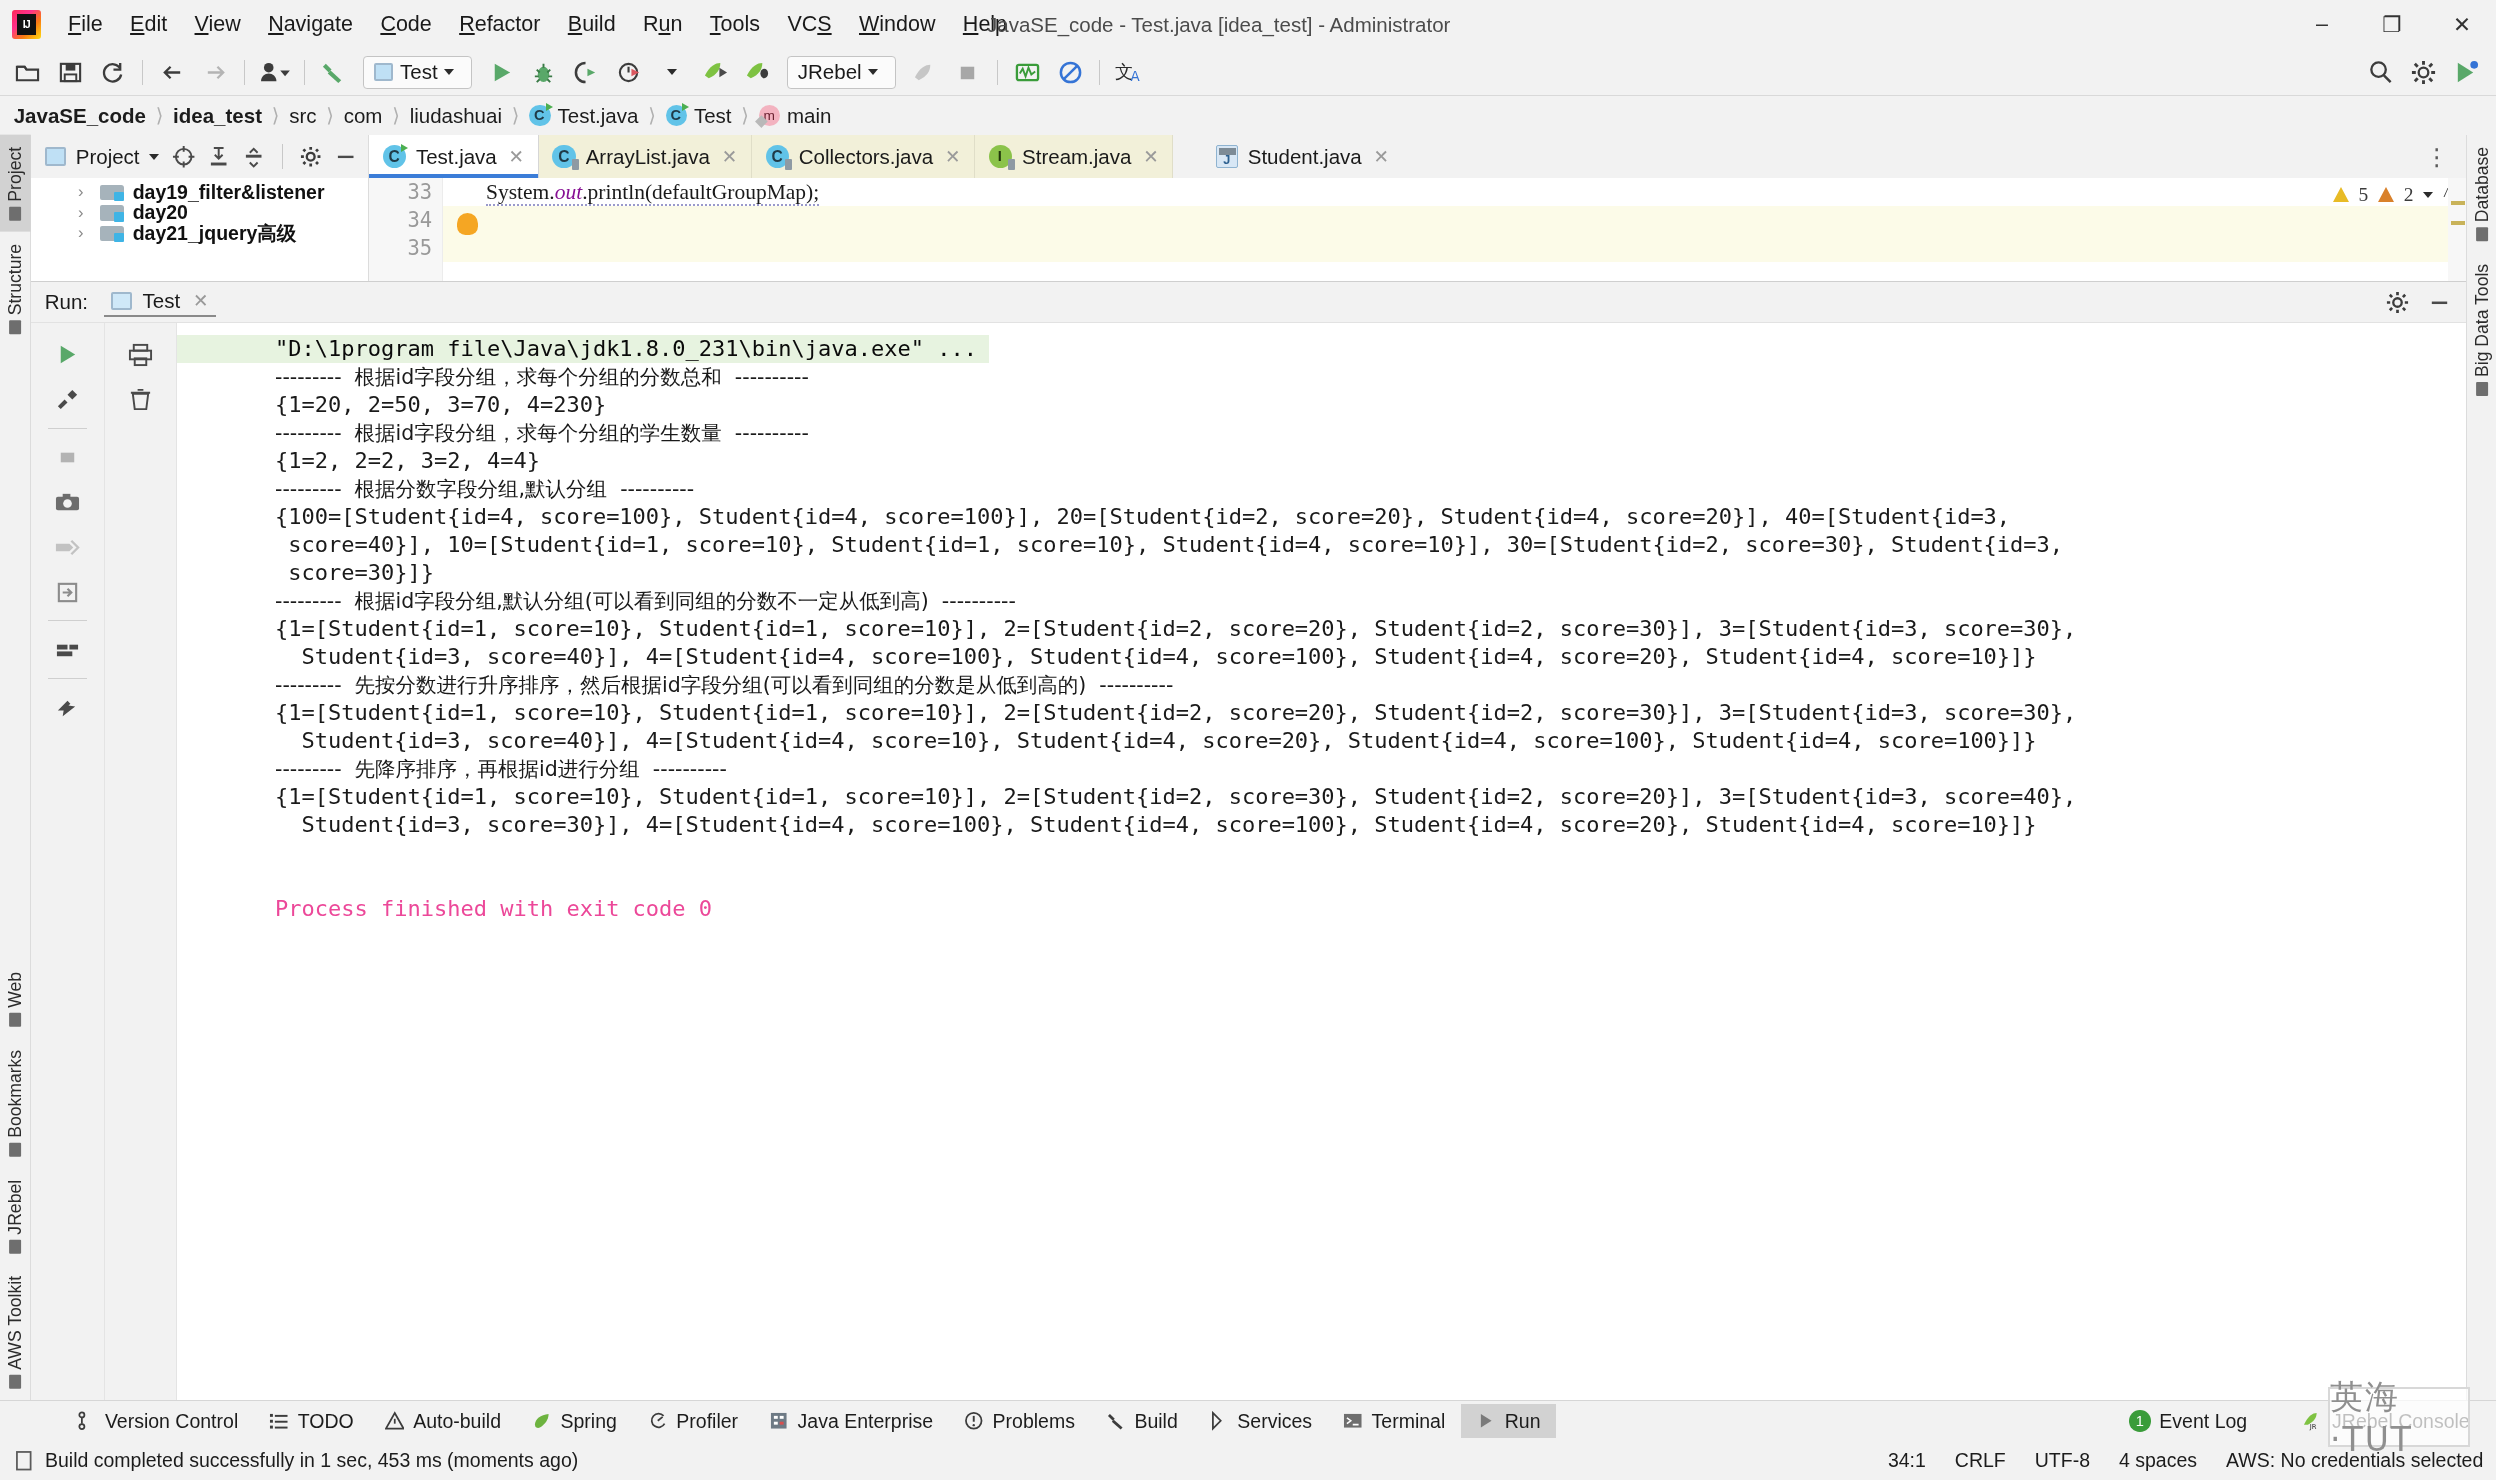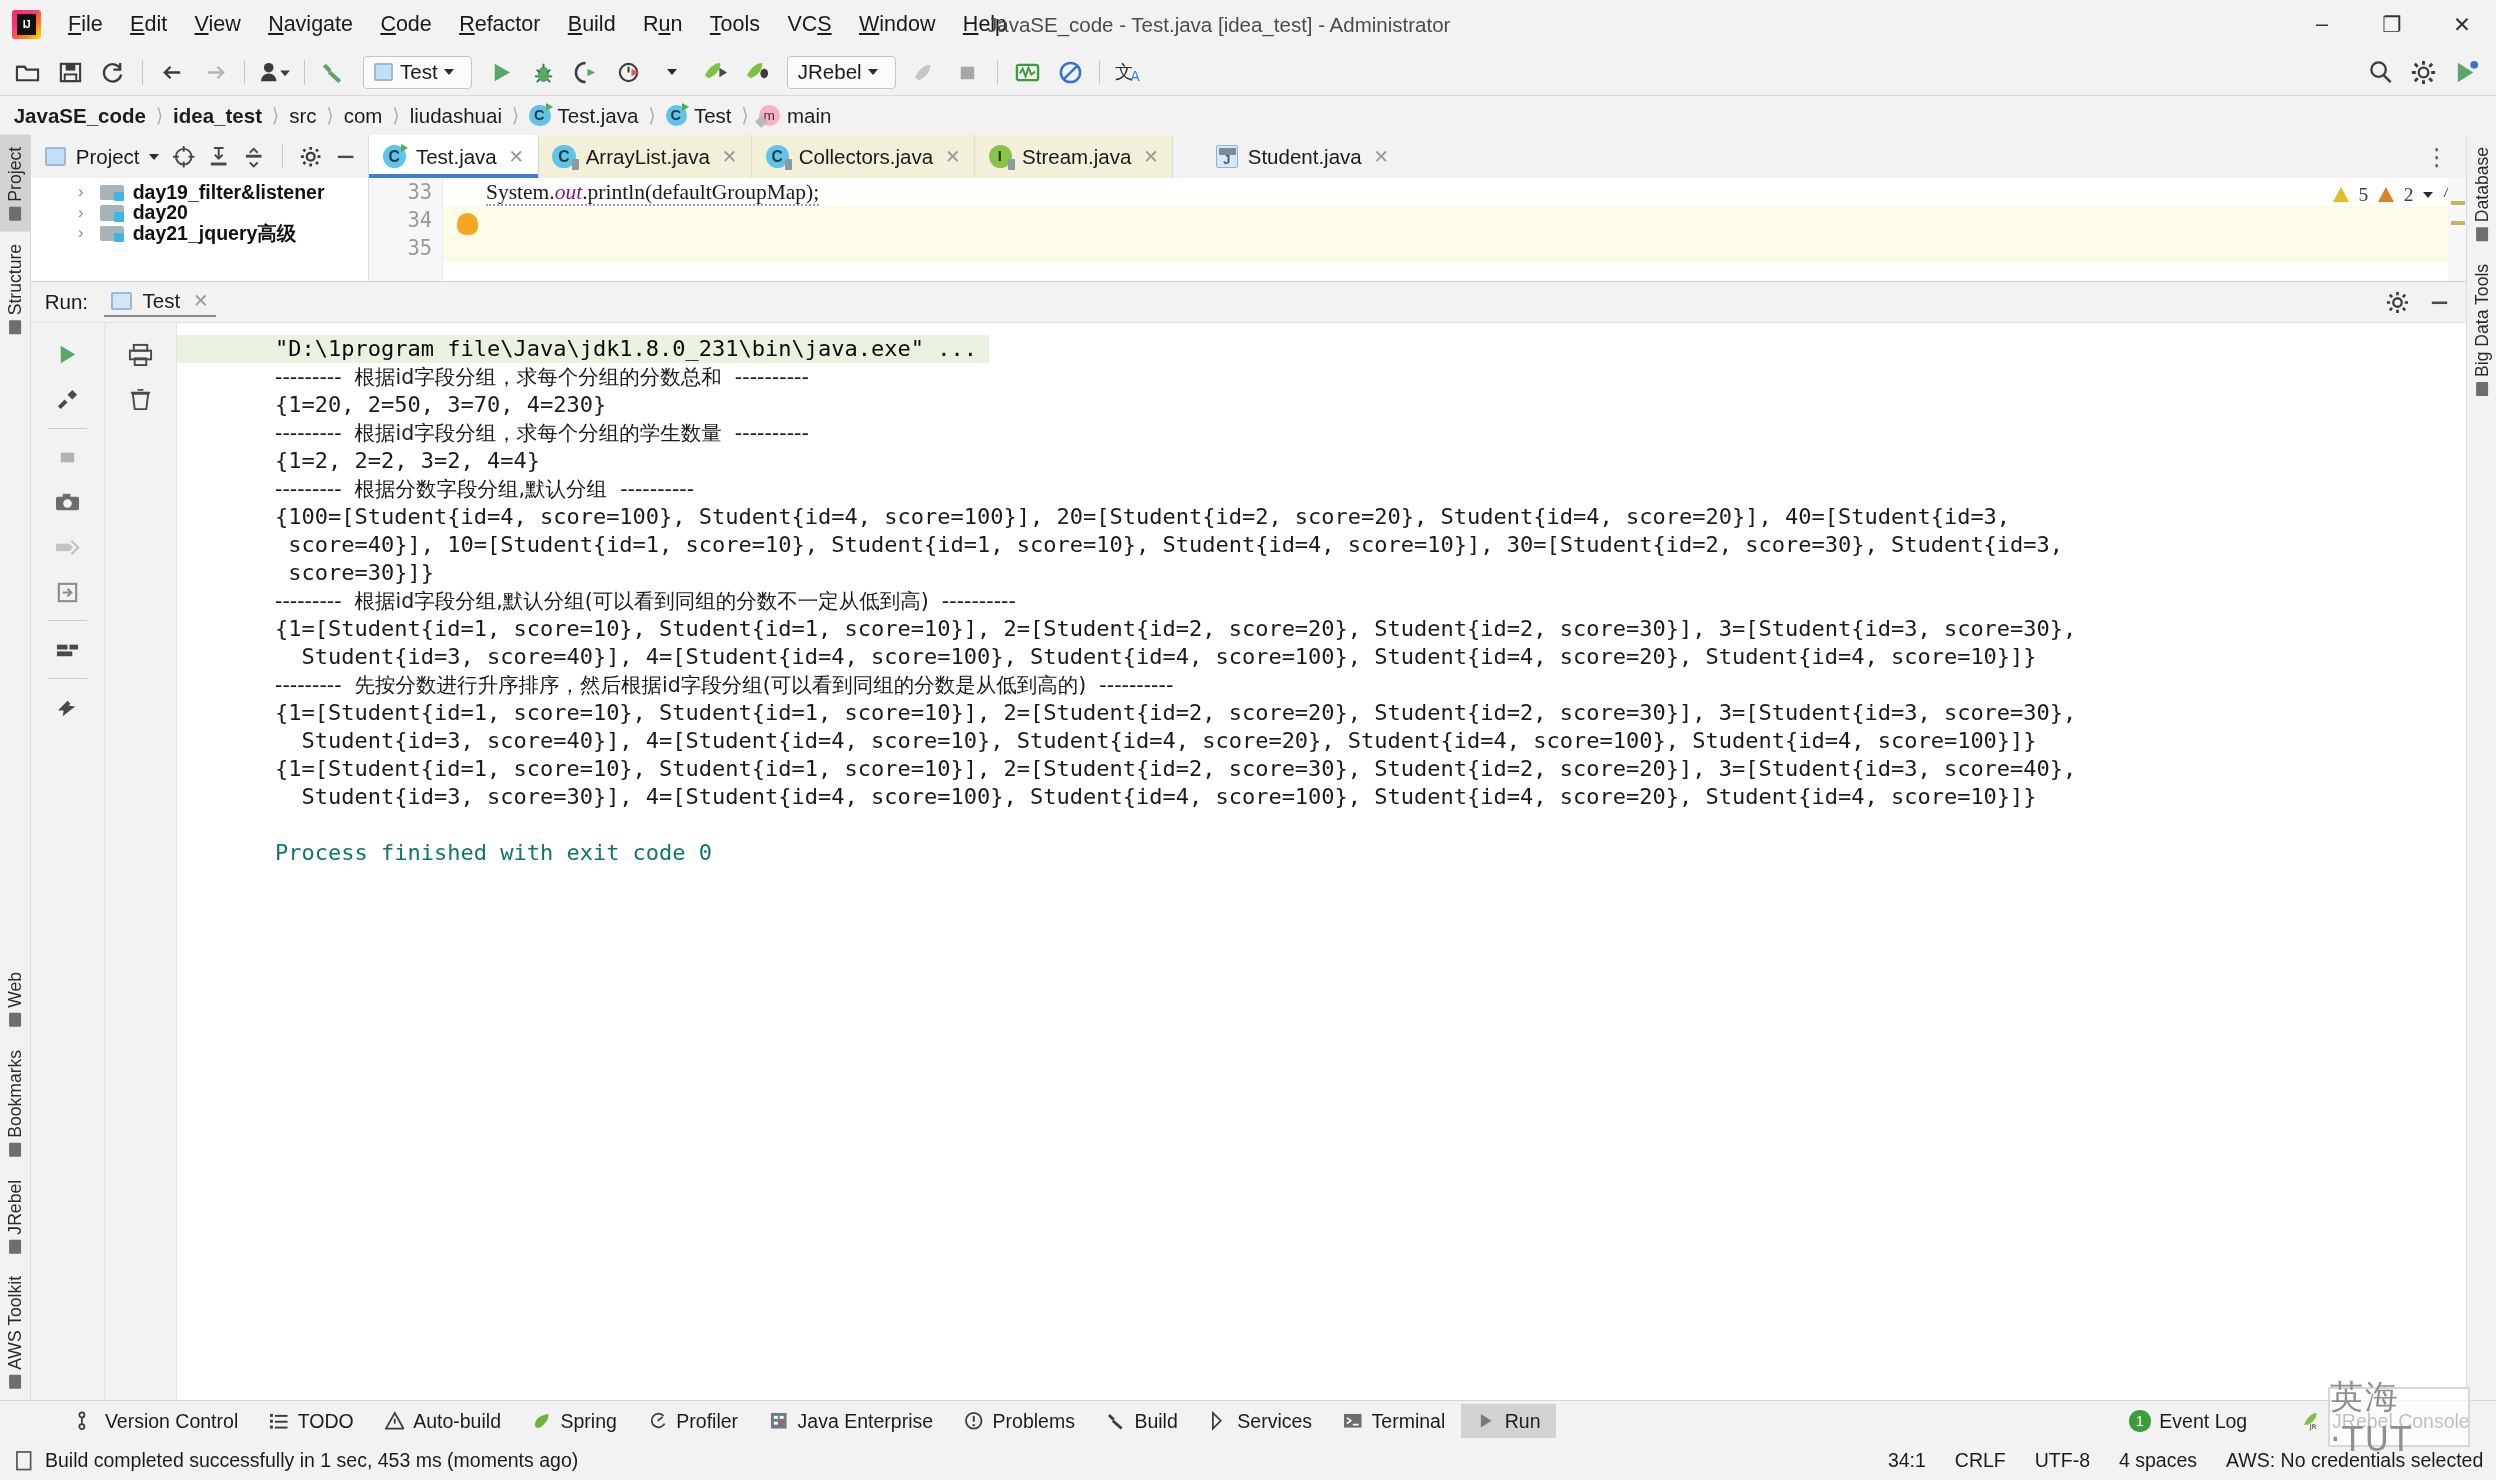--- a/index.html
+++ b/index.html
@@ -114,21 +114,21 @@
   .run-tab .sq{width:20.5px;height:18.5px;border:2px solid #9fb8cd;background:#cfe8f8;border-radius:2px;}
   .run-header .right{position:absolute;right:11.7px;display:flex;align-items:center;gap:13.7px;}
   .runbody{flex:1 1 auto;display:flex;min-height:0;}
   .runtools{width:74px;flex:0 0 74px;background:#f2f2f2;display:flex;flex-direction:column;align-items:center;padding-top:9.8px;gap:2px;border-right:1px solid #e4e4e4;}
   .rt{width:43px;height:43px;display:flex;align-items:center;justify-content:center;}
   .rt-sep{width:39px;height:1px;background:#cfcfcf;margin:4.9px 0;}
   .console{flex:1 1 auto;background:#fff;overflow:hidden;padding:11.7px 0 0 0;position:relative;min-width:0;}
   .oline{font-family:"DejaVu Sans Mono",monospace;font-size:22px;line-height:28px;white-space:pre;padding-left:98px;color:#1a1a1a;}
   .oline.cmd{background:#e7f3e0;color:#0a0a0a;display:inline-block;padding-left:98px;padding-right:11.7px;}
   .cmdwrap{display:block;}
-  .oline.finish{color:#0f766e;}
+  .oline.finish{color:#ec4899;margin-top:28px;}
   .oline.blank{height:28px;}
   .cjk{font-family:"DejaVu Sans",sans-serif;font-size:20.5px;}
 
   
   .bottombar{height:41px;flex:0 0 41px;display:flex;align-items:center;background:#f2f2f2;border-top:1px solid #d6d6d6;font-size:19.5px;padding-left:61px;gap:0;position:relative;}
   .bb{display:flex;align-items:center;gap:8.8px;padding:5.9px 15.6px;color:#1c1c1c;white-space:nowrap;}
   .bb.sel{background:#d2d2d2;}
   .bb-right{position:absolute;right:11.7px;display:flex;align-items:center;gap:23.4px;}
   .badge{width:21.5px;height:21.5px;border-radius:50%;background:#3a9c3a;color:#fff;font-size:14.6px;display:flex;align-items:center;justify-content:center;}
   .statusbar{height:39px;flex:0 0 39px;display:flex;align-items:center;background:#f2f2f2;font-size:19.5px;padding-left:13.7px;position:relative;color:#1c1c1c;}
@@ -606,20 +606,21 @@
             <div class="oline cjk">---------  根据分数字段分组,默认分组  ----------</div>
             <div class="oline">{100=[Student{id=4, score=100}, Student{id=4, score=100}], 20=[Student{id=2, score=20}, Student{id=4, score=20}], 40=[Student{id=3,</div>
             <div class="oline"> score=40}], 10=[Student{id=1, score=10}, Student{id=1, score=10}, Student{id=4, score=10}], 30=[Student{id=2, score=30}, Student{id=3,</div>
             <div class="oline"> score=30}]}</div>
             <div class="oline cjk">---------  根据id字段分组,默认分组(可以看到同组的分数不一定从低到高)  ----------</div>
             <div class="oline">{1=[Student{id=1, score=10}, Student{id=1, score=10}], 2=[Student{id=2, score=20}, Student{id=2, score=30}], 3=[Student{id=3, score=30},</div>
             <div class="oline">  Student{id=3, score=40}], 4=[Student{id=4, score=100}, Student{id=4, score=100}, Student{id=4, score=20}, Student{id=4, score=10}]}</div>
             <div class="oline cjk">---------  先按分数进行升序排序，然后根据id字段分组(可以看到同组的分数是从低到高的)  ----------</div>
             <div class="oline">{1=[Student{id=1, score=10}, Student{id=1, score=10}], 2=[Student{id=2, score=20}, Student{id=2, score=30}], 3=[Student{id=3, score=30},</div>
             <div class="oline">  Student{id=3, score=40}], 4=[Student{id=4, score=10}, Student{id=4, score=20}, Student{id=4, score=100}, Student{id=4, score=100}]}</div>
+            <div class="oline cjk">---------  先降序排序，再根据id进行分组  ----------</div>
             <div class="oline">{1=[Student{id=1, score=10}, Student{id=1, score=10}], 2=[Student{id=2, score=30}, Student{id=2, score=20}], 3=[Student{id=3, score=40},</div>
             <div class="oline">  Student{id=3, score=30}], 4=[Student{id=4, score=100}, Student{id=4, score=100}, Student{id=4, score=20}, Student{id=4, score=10}]}</div>
             <div class="oline blank"></div>
             <div class="oline finish">Process finished with exit code 0</div>
           </div>
         </div>
       </div>
     </div>
 
     <div class="stripe right">

